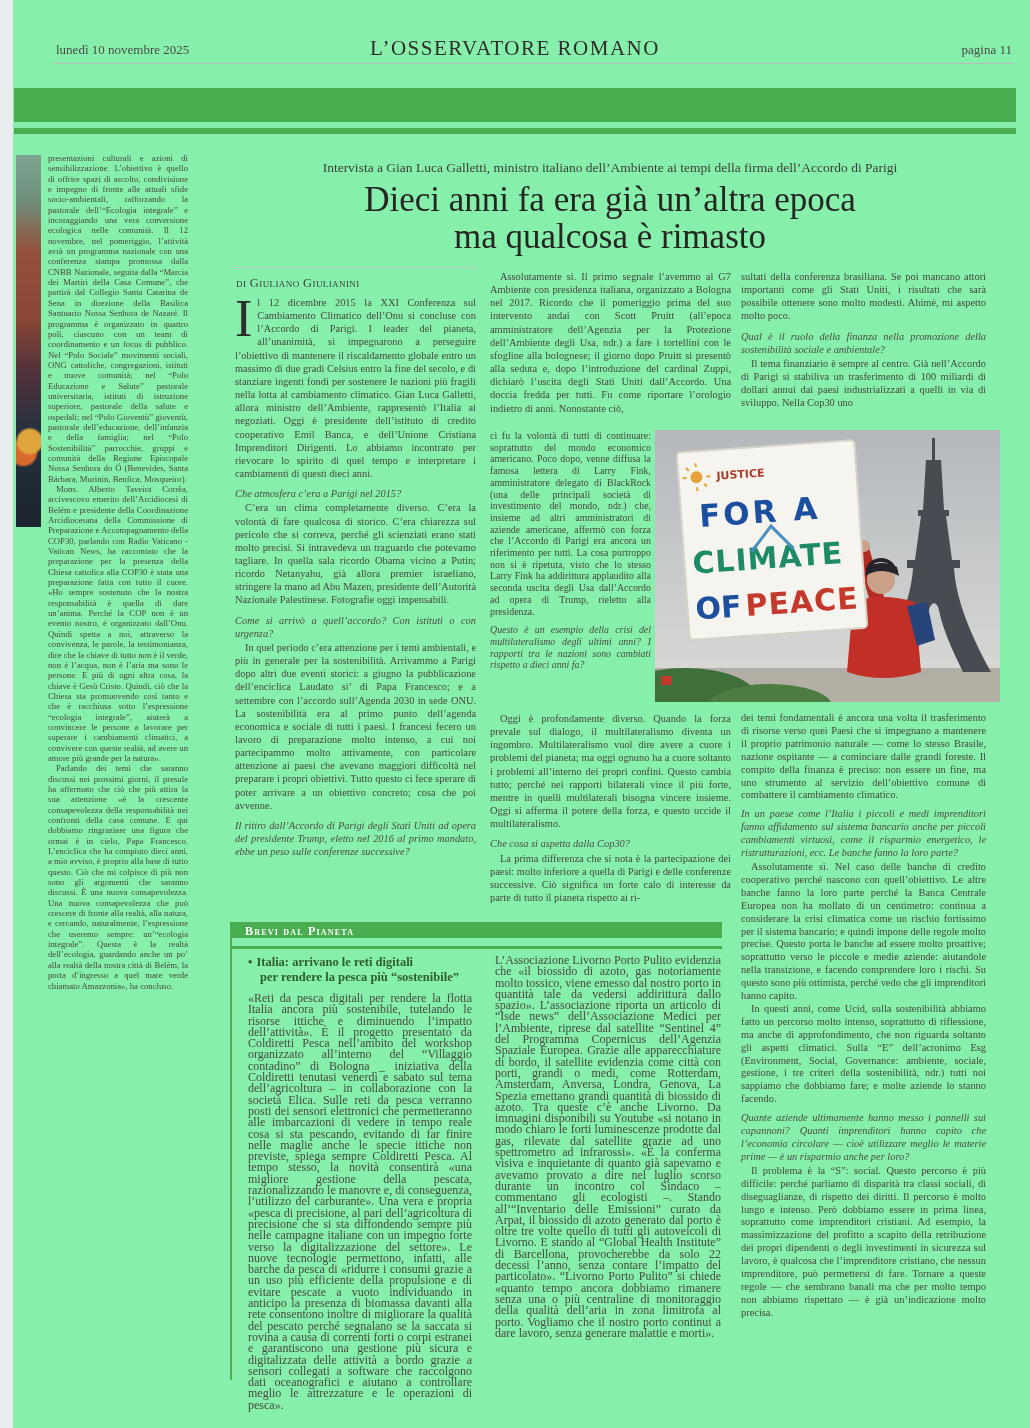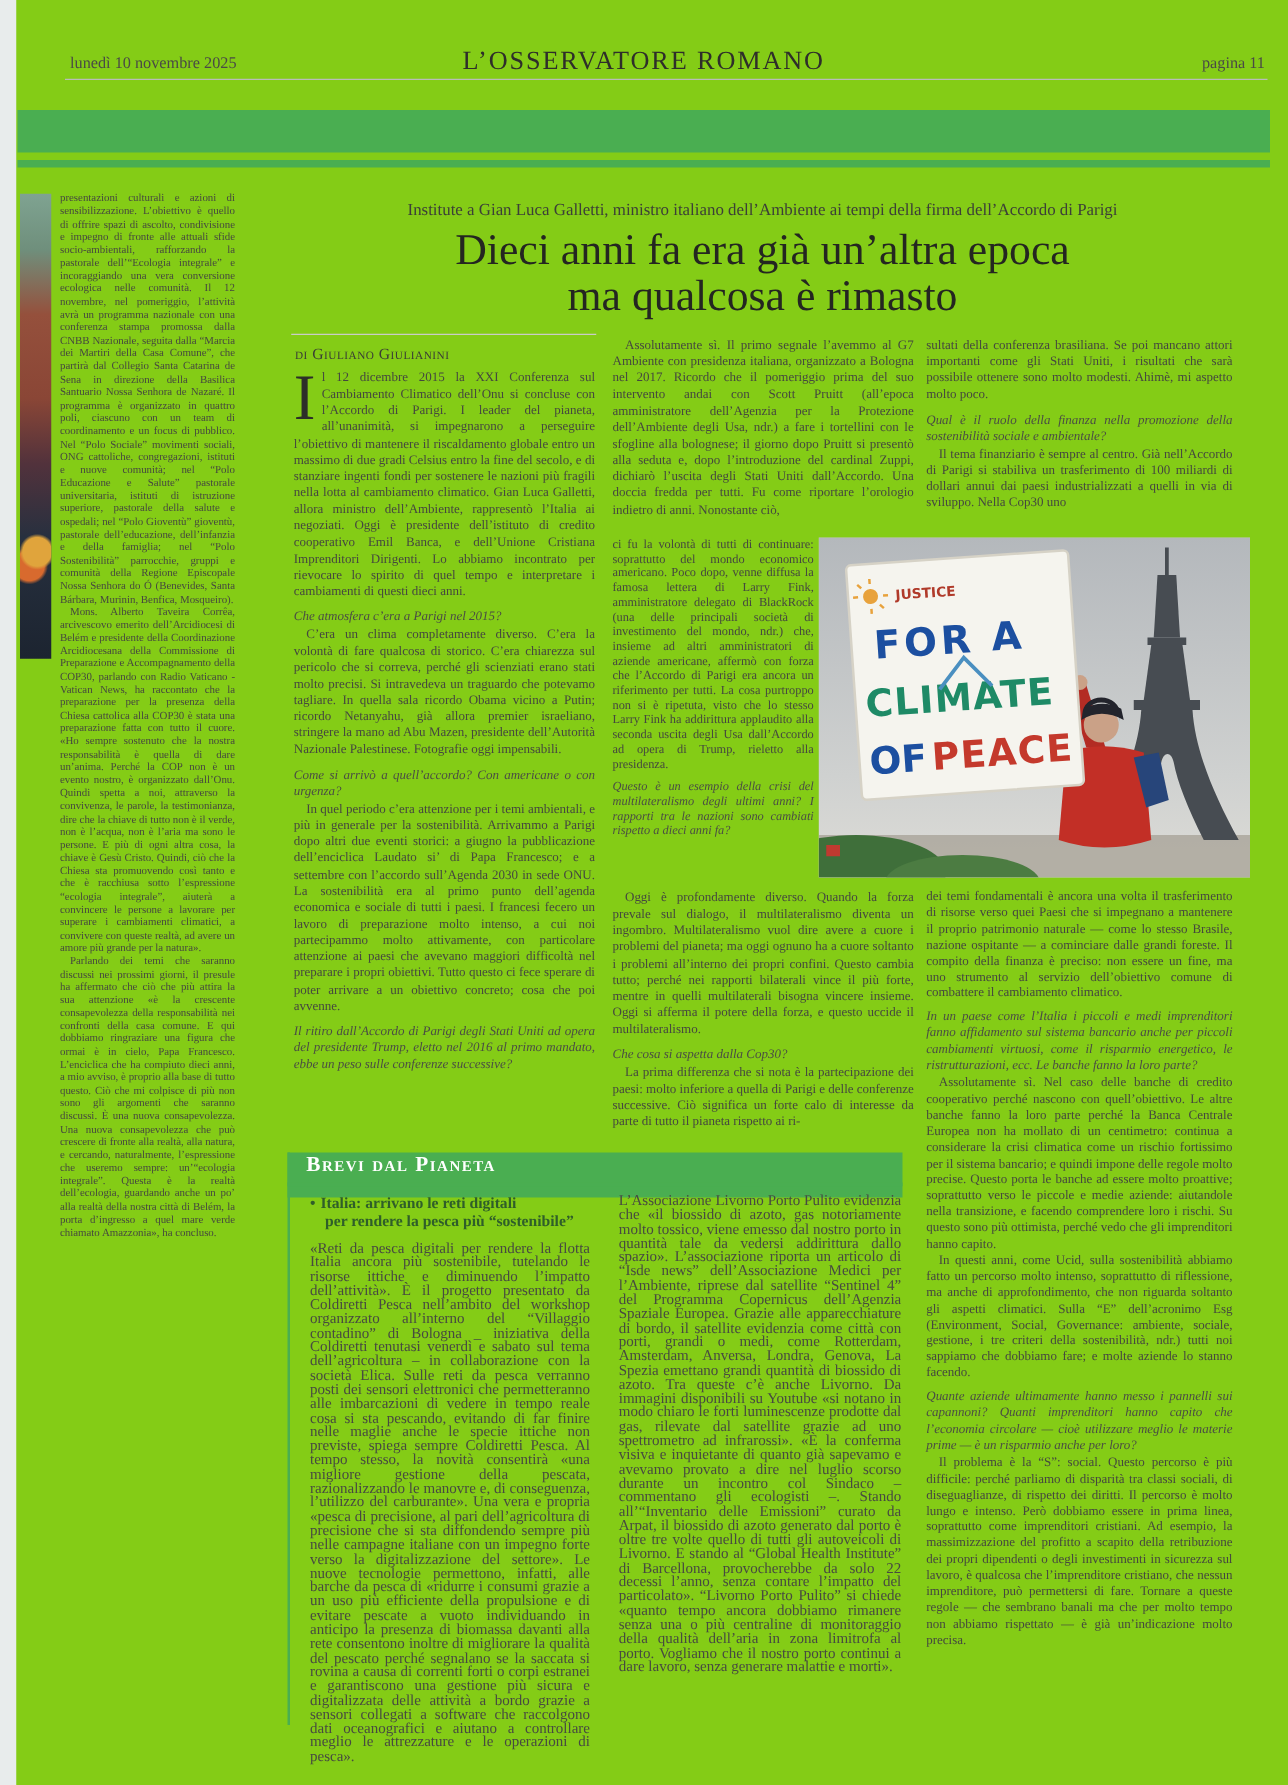--- a/index.html
+++ b/index.html
@@ -1,16 +1,16 @@
 <!DOCTYPE html>
 <html><head>
 <meta charset="utf-8">
 <style>
   html,body{margin:0;padding:0;background:#e8ebec;}
-  .stage{position:relative;width:1030px;height:1428px;background:#84cc16;overflow:hidden;
+  .stage{position:relative;width:1030px;height:1428px;background:#86efac;overflow:hidden;
          font-family:"Liberation Serif","DejaVu Serif",serif;color:#3e423e;}
   .edge-left{position:absolute;left:0;top:0;width:13px;height:100%;background:#e8ecec;}
   
   .hdr-date{position:absolute;left:56px;top:42px;font-size:13px;color:#4a4a46;}
   .hdr-masthead{position:absolute;left:0;right:0;top:36px;text-align:center;font-size:21px;
                 letter-spacing:1.5px;color:#2e2e2a;}
   .hdr-page{position:absolute;right:18px;top:42px;font-size:13px;color:#4a4a46;}
   .hdr-rule{position:absolute;left:52px;right:16px;top:63px;height:1px;background:#b9bcb9;}
   .band{position:absolute;left:14px;right:14px;background:var(--green);}
   .band.big{top:88px;height:34px;}
@@ -43,22 +43,22 @@
   .colB-bot{left:490px;top:712px;width:241px;}
   .colC-top{left:741px;top:270px;width:245px;}
   .colC-bot{left:741px;top:712px;width:245px;line-height:12.9px;}
   .colC-bot .q{margin:6px 0 1px;}
   .dropcap{float:left;font-size:52px;line-height:42px;padding:2px 5px 0 0;color:#2c2e29;}
   
   .photo{position:absolute;left:655px;top:430px;width:345px;height:272px;overflow:hidden;background:#c2c4c6;}
   
   .brevi{position:absolute;left:230px;top:922px;width:492px;height:462px;}
   .brevi-border{position:absolute;left:0;top:0;width:2px;height:458px;background:var(--green);}
-  .brevi-bar{position:absolute;left:0;right:0;top:0;height:36px;background:var(--green);
-             color:#fff;font-variant:small-caps;font-weight:700;font-size:17px;
+  .brevi-bar{position:absolute;left:0;right:0;top:0;height:16px;background:var(--green);
+             color:#fff;font-variant:small-caps;font-weight:700;font-size:12px;
              letter-spacing:1.2px;line-height:19px;padding-left:15px;box-sizing:border-box;}
   .brevi-stripe{position:absolute;left:0;right:0;top:24px;height:3px;background:var(--green);}
   .brevi-col{position:absolute;top:33px;}
   .brevi-col.l{left:18px;width:224px;}
   .brevi-col.r{left:265px;width:226px;}
   .brevi-head{font-weight:700;font-size:12.5px;line-height:14.5px;color:#2f5e2a;margin:0 0 9px;}
   .brevi-head .bullet{margin-right:4px;}
   .brevi-head .h2line{display:block;padding-left:12px;}
   .brevi-body{font-size:12px;line-height:11.3px;text-align:justify;color:#474a41;margin:0;}
 </style>
@@ -75,33 +75,33 @@
   <div class="band big"></div>
   <div class="band thin"></div>
 
   <div class="side-photo"></div>
   <div class="side-text">
     <p>presentazioni culturali e azioni di sensibilizzazione. L’obiettivo è quello di offrire spazi di ascolto, condivisione e impegno di fronte alle attuali sfide socio-ambientali, rafforzando la pastorale dell’“Ecologia integrale” e incoraggiando una vera conversione ecologica nelle comunità. Il 12 novembre, nel pomeriggio, l’attività avrà un programma nazionale con una conferenza stampa promossa dalla CNBB Nazionale, seguita dalla “Marcia dei Martiri della Casa Comune”, che partirà dal Collegio Santa Catarina de Sena in direzione della Basilica Santuario Nossa Senhora de Nazaré. Il programma è organizzato in quattro poli, ciascuno con un team di coordinamento e un focus di pubblico. Nel “Polo Sociale” movimenti sociali, ONG cattoliche, congregazioni, istituti e nuove comunità; nel “Polo Educazione e Salute” pastorale universitaria, istituti di istruzione superiore, pastorale della salute e ospedali; nel “Polo Gioventù” gioventù, pastorale dell’educazione, dell’infanzia e della famiglia; nel “Polo Sostenibilità” parrocchie, gruppi e comunità della Regione Episcopale Nossa Senhora do Ó (Benevides, Santa Bárbara, Murinin, Benfica, Mosqueiro).</p>
     <p>Mons. Alberto Taveira Corrêa, arcivescovo emerito dell’Arcidiocesi di Belém e presidente della Coordinazione Arcidiocesana della Commissione di Preparazione e Accompagnamento della COP30, parlando con Radio Vaticano - Vatican News, ha raccontato che la preparazione per la presenza della Chiesa cattolica alla COP30 è stata una preparazione fatta con tutto il cuore. «Ho sempre sostenuto che la nostra responsabilità è quella di dare un’anima. Perché la COP non è un evento nostro, è organizzato dall’Onu. Quindi spetta a noi, attraverso la convivenza, le parole, la testimonianza, dire che la chiave di tutto non è il verde, non è l’acqua, non è l’aria ma sono le persone. E più di ogni altra cosa, la chiave è Gesù Cristo. Quindi, ciò che la Chiesa sta promuovendo così tanto e che è racchiusa sotto l’espressione “ecologia integrale”, aiuterà a convincere le persone a lavorare per superare i cambiamenti climatici, a convivere con queste realtà, ad avere un amore più grande per la natura».</p>
     <p>Parlando dei temi che saranno discussi nei prossimi giorni, il presule ha affermato che ciò che più attira la sua attenzione «è la crescente consapevolezza della responsabilità nei confronti della casa comune. E qui dobbiamo ringraziare una figura che ormai è in cielo, Papa Francesco. L’enciclica che ha compiuto dieci anni, a mio avviso, è proprio alla base di tutto questo. Ciò che mi colpisce di più non sono gli argomenti che saranno discussi. È una nuova consapevolezza. Una nuova consapevolezza che può crescere di fronte alla realtà, alla natura, e cercando, naturalmente, l’espressione che useremo sempre: un’“ecologia integrale”. Questa è la realtà dell’ecologia, guardando anche un po’ alla realtà della nostra città di Belém, la porta d’ingresso a quel mare verde chiamato Amazzonia», ha concluso.</p>
   </div>
 
-  <div class="kicker">Institute a Gian Luca Galletti, ministro italiano dell’Ambiente ai tempi della firma dell’Accordo di Parigi</div>
+  <div class="kicker">Intervista a Gian Luca Galletti, ministro italiano dell’Ambiente ai tempi della firma dell’Accordo di Parigi</div>
   <h1 class="title">
     <span>Dieci anni fa era già un’altra epoca</span><br>
     <span>ma qualcosa è rimasto</span>
   </h1>
   <div class="by-rule"></div>
   <div class="byline">di Giuliano Giulianini</div>
 
   <div class="col colA">
     <p class="intro"><span class="dropcap">I</span><span>l 12 dicembre 2015 la XXI Conferenza sul Cambiamento Climatico dell’Onu si concluse con l’Accordo di Parigi. I leader del pianeta, all’unanimità, si impegnarono a perseguire l’obiettivo di mantenere il riscaldamento globale entro un massimo di due gradi Celsius entro la fine del secolo, e di stanziare ingenti fondi per sostenere le nazioni più fragili nella lotta al cambiamento climatico. Gian Luca Galletti, allora ministro dell’Ambiente, rappresentò l’Italia ai negoziati. Oggi è presidente dell’istituto di credito cooperativo Emil Banca, e dell’Unione Cristiana Imprenditori Dirigenti. Lo abbiamo incontrato per rievocare lo spirito di quel tempo e interpretare i cambiamenti di questi dieci anni.</span></p>
     <p class="q">Che atmosfera c’era a Parigi nel 2015?</p>
     <p class="a">C’era un clima completamente diverso. C’era la volontà di fare qualcosa di storico. C’era chiarezza sul pericolo che si correva, perché gli scienziati erano stati molto precisi. Si intravedeva un traguardo che potevamo tagliare. In quella sala ricordo Obama vicino a Putin; ricordo Netanyahu, già allora premier israeliano, stringere la mano ad Abu Mazen, presidente dell’Autorità Nazionale Palestinese. Fotografie oggi impensabili.</p>
-    <p class="q">Come si arrivò a quell’accordo? Con americane o con urgenza?</p>
+    <p class="q">Come si arrivò a quell’accordo? Con istituti o con urgenza?</p>
     <p class="a">In quel periodo c’era attenzione per i temi ambientali, e più in generale per la sostenibilità. Arrivammo a Parigi dopo altri due eventi storici: a giugno la pubblicazione dell’enciclica Laudato si’ di Papa Francesco; e a settembre con l’accordo sull’Agenda 2030 in sede ONU. La sostenibilità era al primo punto dell’agenda economica e sociale di tutti i paesi. I francesi fecero un lavoro di preparazione molto intenso, a cui noi partecipammo molto attivamente, con particolare attenzione ai paesi che avevano maggiori difficoltà nel preparare i propri obiettivi. Tutto questo ci fece sperare di poter arrivare a un obiettivo concreto; cosa che poi avvenne.</p>
     <p class="q">Il ritiro dall’Accordo di Parigi degli Stati Uniti ad opera del presidente Trump, eletto nel 2016 al primo mandato, ebbe un peso sulle conferenze successive?</p>
   </div>
 
   <div class="col colB-top">
     <p class="a">Assolutamente sì. Il primo segnale l’avemmo al G7 Ambiente con presidenza italiana, organizzato a Bologna nel 2017. Ricordo che il pomeriggio prima del suo intervento andai con Scott Pruitt (all’epoca amministratore dell’Agenzia per la Protezione dell’Ambiente degli Usa, ndr.) a fare i tortellini con le sfogline alla bolognese; il giorno dopo Pruitt si presentò alla seduta e, dopo l’introduzione del cardinal Zuppi, dichiarò l’uscita degli Stati Uniti dall’Accordo. Una doccia fredda per tutti. Fu come riportare l’orologio indietro di anni. Nonostante ciò,</p>
   </div>
   <div class="col colB-side">
     <p>ci fu la volontà di tutti di continuare: soprattutto del mondo economico americano. Poco dopo, venne diffusa la famosa lettera di Larry Fink, amministratore delegato di BlackRock (una delle principali società di investimento del mondo, ndr.) che, insieme ad altri amministratori di aziende americane, affermò con forza che l’Accordo di Parigi era ancora un riferimento per tutti. La cosa purtroppo non si è ripetuta, visto che lo stesso Larry Fink ha addirittura applaudito alla seconda uscita degli Usa dall’Accordo ad opera di Trump, rieletto alla presidenza.</p>
     <p class="q">Questo è un esempio della crisi del multilateralismo degli ultimi anni? I rapporti tra le nazioni sono cambiati rispetto a dieci anni fa?</p>

